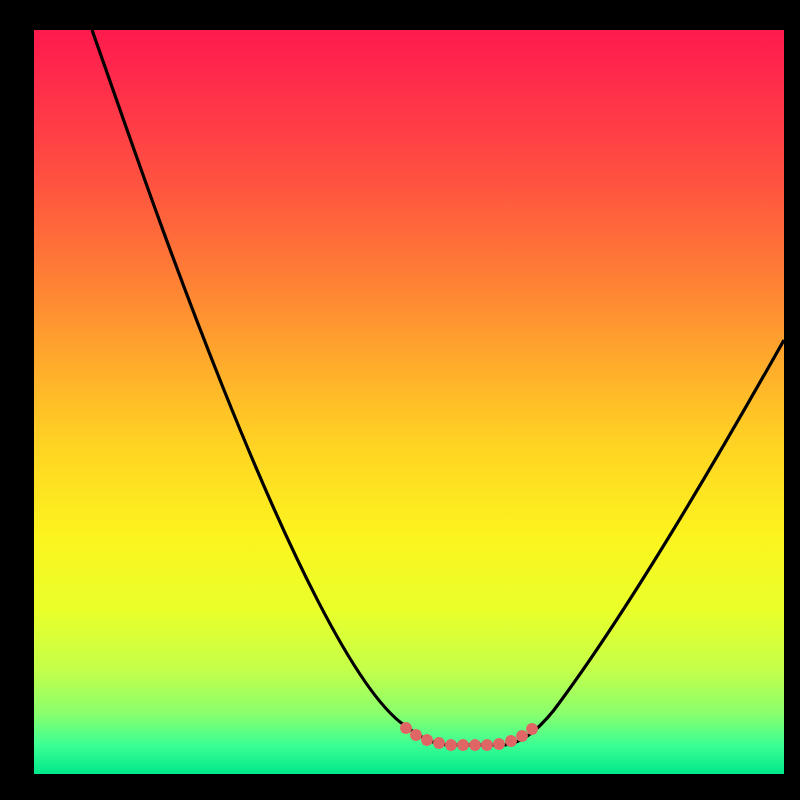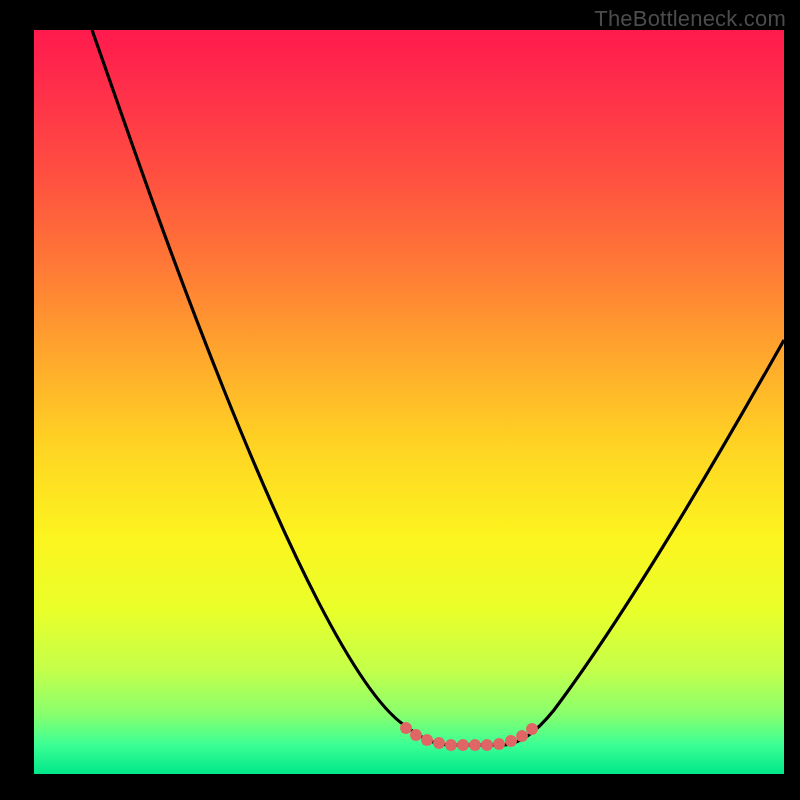--- a/index.html
+++ b/index.html
@@ -86,15 +86,14 @@
         <circle cx="453" cy="715" r="6"></circle>
         <circle cx="465" cy="714" r="6"></circle>
         <circle cx="477" cy="711" r="6"></circle>
         <circle cx="488" cy="706" r="6"></circle>
         <circle cx="498" cy="699" r="6"></circle>
       </g>
     </svg>
 
   </div>
 
-  <div class="watermark">TheBottleneck.com</div>
 
 </div>
 
 </body></html>

